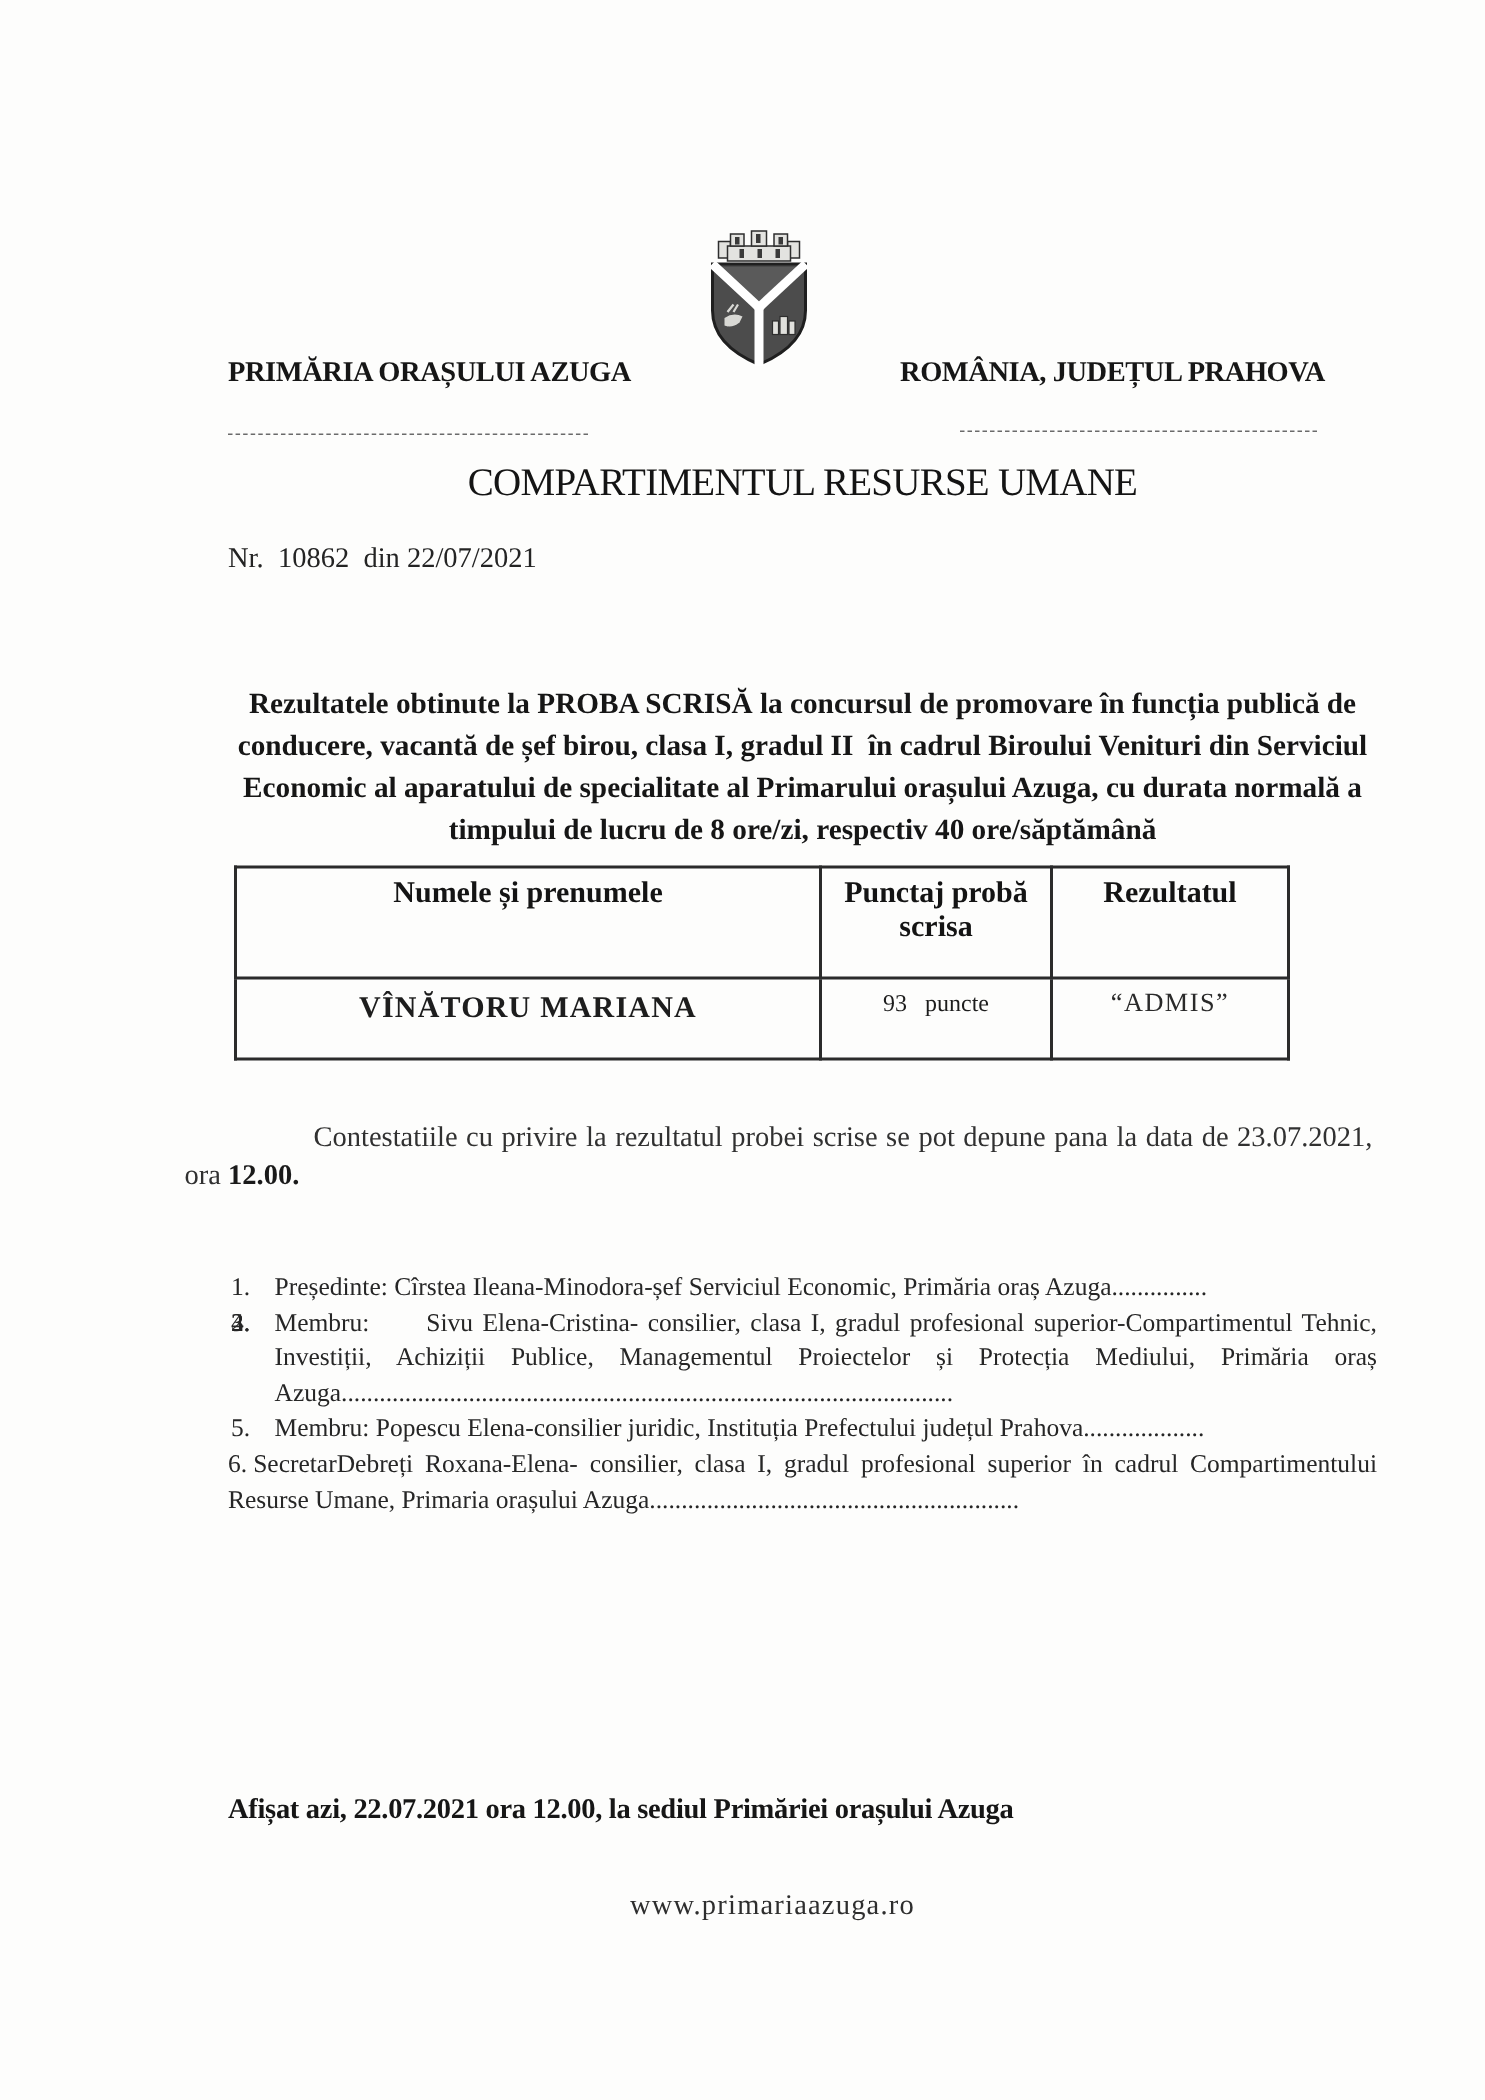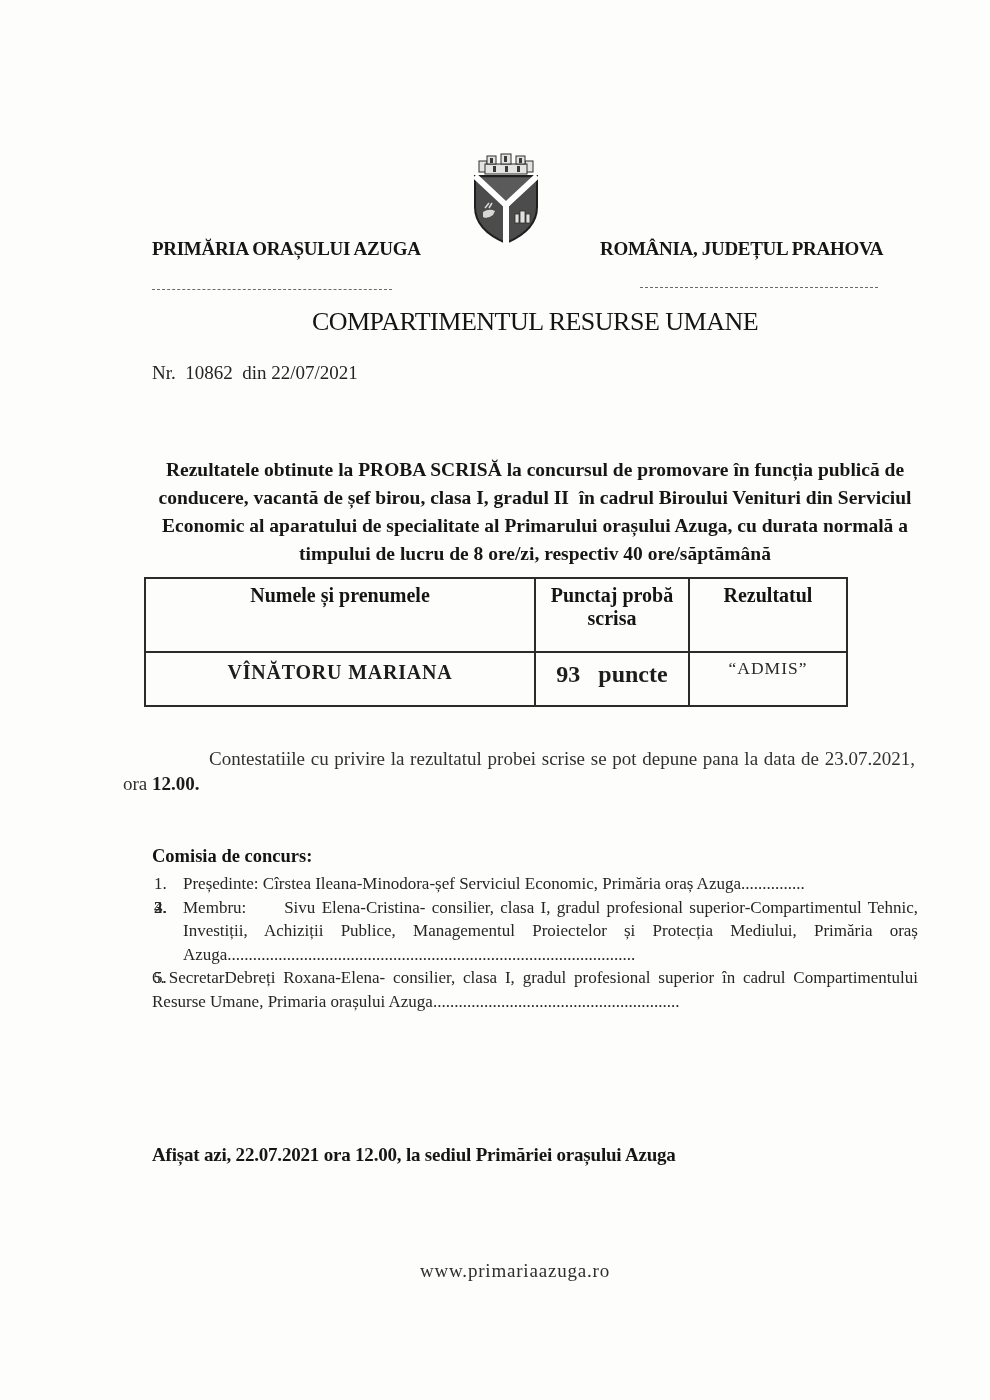--- a/index.html
+++ b/index.html
@@ -31,37 +31,37 @@
 
   
   .intro{
     left:130px;top:456px;width:810px;
     text-align:center;font-weight:bold;
     font-size:19.5px;line-height:28px;color:#161616;
   }
 
   
   .results{
-    left:144px;top:577px;width:700px;
+    left:156px;top:577px;width:700px;
     border-collapse:collapse;table-layout:fixed;
   }
   .results th,.results td{
     border:2px solid #2b2b2b;
     text-align:center;padding:0;
   }
   .results th{
     font-size:20px;font-weight:bold;
     height:67px;vertical-align:top;padding-top:5px;color:#141414;
   }
   .results .c1{width:388px;}
   .results .c2{width:152px;}
   .results .c3{width:156px;}
   .results td{height:44px;vertical-align:top;}
   .results td.name{font-weight:bold;font-size:20px;letter-spacing:0.8px;padding-top:8px;}
-  .results td.score{font-weight:bold;font-size:24px;padding-top:8px;white-space:pre-wrap;}
+  .results td.score{font-weight:normal;font-size:16px;padding-top:8px;white-space:pre-wrap;}
   .results td.result{font-size:17.5px;letter-spacing:1px;padding-top:5px;color:#2a2a2a;margin-left:20px;}
 
   
   .contestation{
     left:123px;top:746px;width:792px;
     font-size:19px;line-height:25px;
     text-align:justify;text-indent:86px;color:#313131;
     margin:0;
   }
   .contestation .bold{font-weight:bold;color:#1a1a1a;}
@@ -72,21 +72,21 @@
   .c-item{
     position:relative;padding-left:31px;
     font-size:17px;line-height:23.6px;
     text-align:justify;color:#262626;
   }
   .c-item .num{position:absolute;left:2px;top:0;}
   .c-item.flush{padding-left:0;}
   .c-item.flush .num{position:static;margin-right:4px;}
 
   
-  .posted{left:152px;top:1144px;font-weight:bold;font-size:19px;letter-spacing:-0.2px;color:#161616;white-space:nowrap;}
+  .posted{left:152px;top:1196px;font-weight:bold;font-size:19px;letter-spacing:-0.2px;color:#161616;white-space:nowrap;}
   .footer-url{left:0;top:1260px;width:1030px;text-align:center;font-size:19px;letter-spacing:0.8px;color:#2e2e2e;}
 </style>
 </head>
 <body>
 
 <div class="page">
 
   <div class="abs crest">
     <svg width="66" height="92" viewBox="0 0 66 92">
 
@@ -154,31 +154,30 @@
         <td class="name">VÎNĂTORU MARIANA</td>
         <td class="score">93&nbsp;&nbsp; puncte</td>
         <td class="result">“ADMIS”</td>
       </tr>
     </tbody>
   </table>
 
   <p class="abs contestation"><span>Contestatiile cu privire la rezultatul probei scrise se pot depune pana la data de 23.07.2021, ora </span><span class="bold">12.00.</span></p>
 
   <div class="abs commission">
-    <div class="commission-heading">Comisia de concurs:</div>
 
     <div class="c-item"><span class="num">1.</span><span>Președinte: Cîrstea Ileana-Minodora-șef Serviciul Economic, Primăria oraș Azuga...............</span></div>
 
     <div class="c-item"><span class="num">2.</span></div>
 
     <div class="c-item"><span class="num">3.</span></div>
 
     <div class="c-item"><span class="num">4.</span><span>Membru:&nbsp;&nbsp;&nbsp;&nbsp;&nbsp; Sivu Elena-Cristina- consilier, clasa I, gradul profesional superior-Compartimentul Tehnic, Investiții, Achiziții Publice, Managementul Proiectelor și Protecția Mediului, Primăria oraș Azuga................................................................................................</span></div>
 
-    <div class="c-item"><span class="num">5.</span></div>
+    <div class="c-item"><span class="num">5.</span><span>Membru: Popescu Elena-consilier juridic, Instituția Prefectului județul Prahova...................</span></div>
 
     <div class="c-item flush"><span class="num">6.</span><span>SecretarDebreți Roxana-Elena- consilier, clasa I, gradul profesional superior în cadrul Compartimentului Resurse Umane, Primaria orașului Azuga..........................................................</span></div>
   </div>
 
   <div class="abs posted">Afișat azi, 22.07.2021 ora 12.00, la sediul Primăriei orașului Azuga</div>
 
   <div class="abs footer-url">www.primariaazuga.ro</div>
 
 </div>
 

